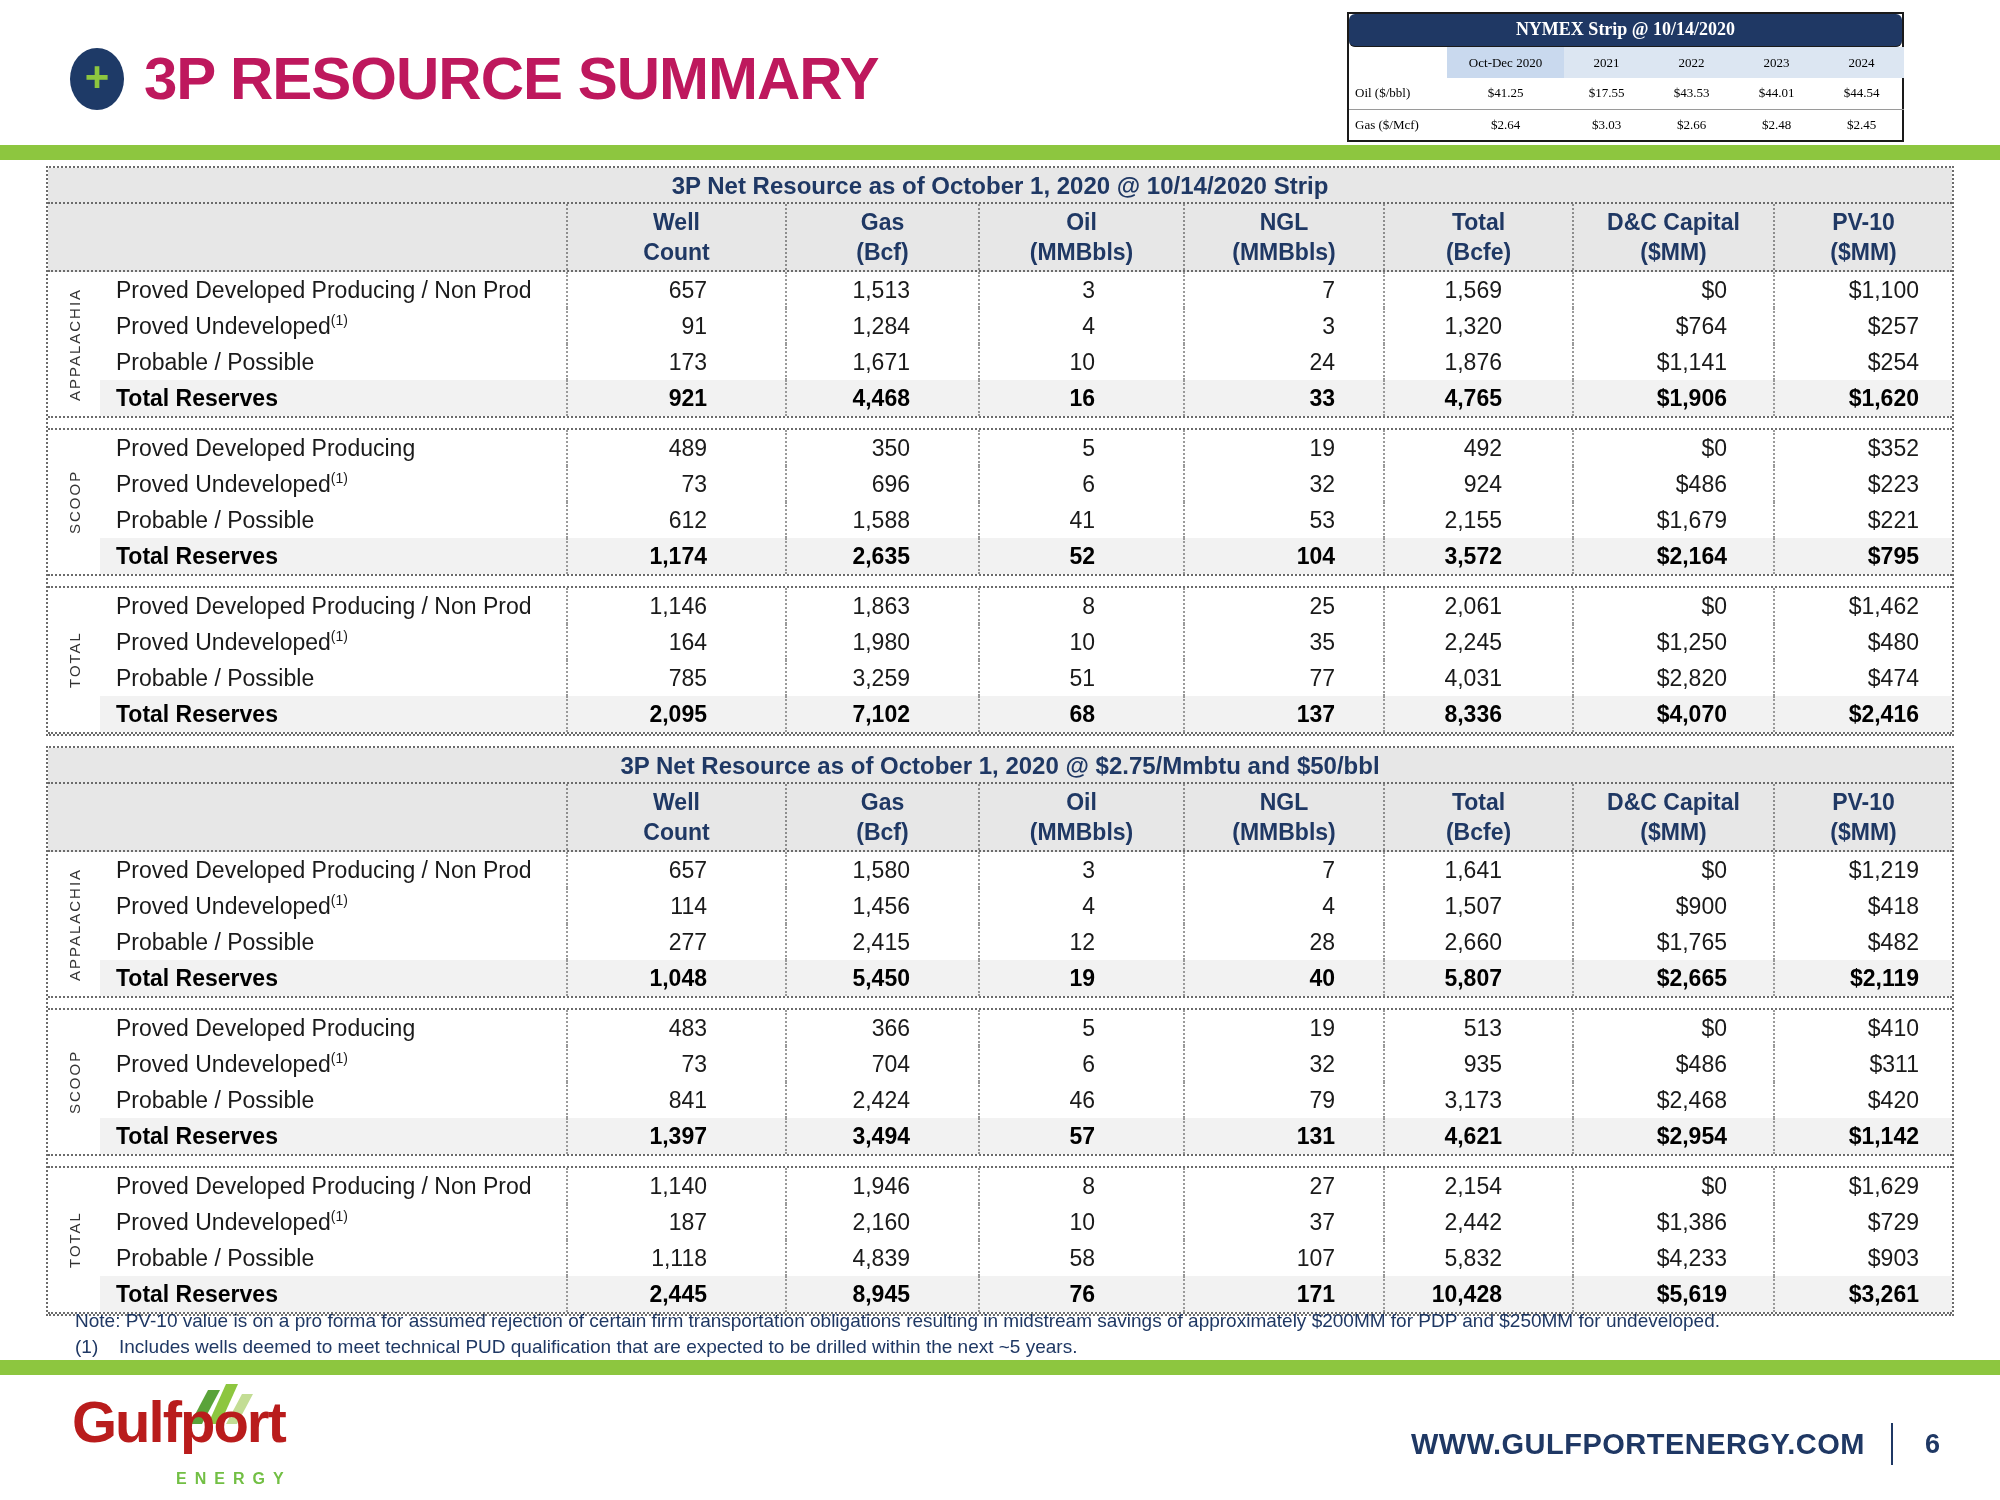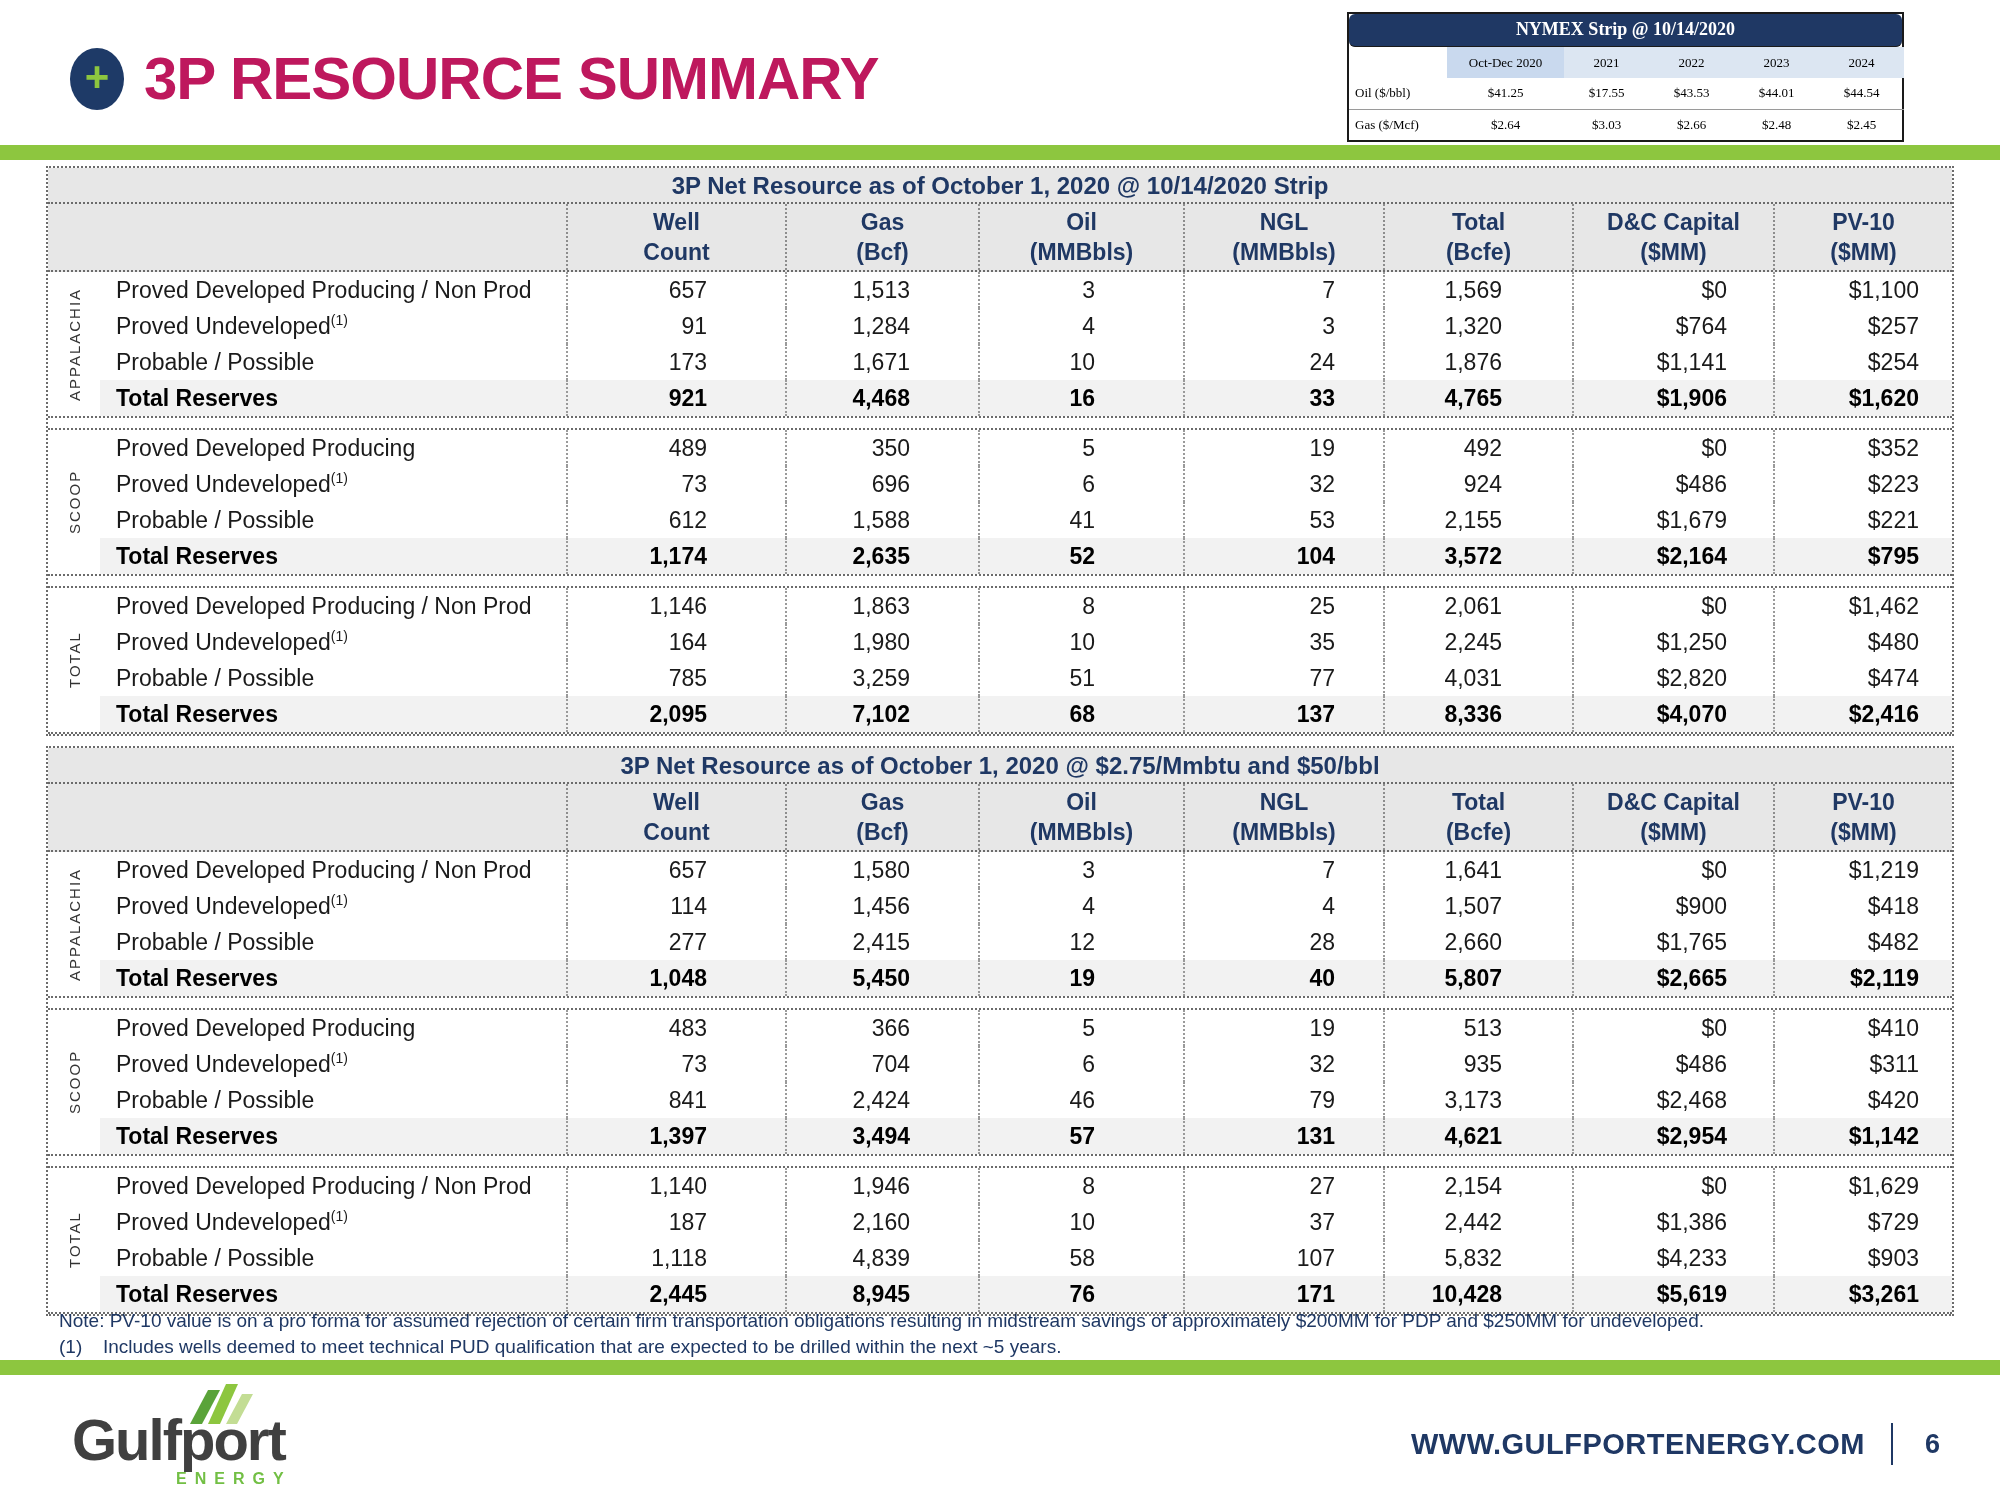--- a/index.html
+++ b/index.html
@@ -58,28 +58,28 @@
              white-space: nowrap; text-align: left; }
   .rt-name sup { font-size: 14px; line-height: 0; }
   .rt-v { border-left: 2px dotted #9a9a9a; text-align: right; font-size: 23px; color: #1a1a1a;
           height: 36px; line-height: 36px; }
   .c1 { padding-right: 78px; } .c2 { padding-right: 68px; } .c3 { padding-right: 88px; }
   .c4 { padding-right: 48px; } .c5 { padding-right: 70px; } .c6 { padding-right: 46px; }
   .c7 { padding-right: 33px; }
   .total { background: #f2f2f2; font-weight: bold; color: #000; }
 
   
-  .notes { position: absolute; left: 59px; top: 1308px; width: 1880px; color: #1f3864; font-size: 19px; line-height: 26px; }
+  .notes { position: absolute; left: 75px; top: 1308px; width: 1880px; color: #1f3864; font-size: 19px; line-height: 26px; }
   .footnote-line { display: flex; }
   .fn-marker { width: 44px; flex: 0 0 auto; }
 
   
   .logo { position: absolute; left: 72px; top: 1384px; width: 240px; height: 106px; }
   .logo-stripes { position: absolute; left: 116px; top: -2px; }
-  .logo-word { position: absolute; left: 0; top: 22px; color: #404040; font-size: 58px; font-weight: bold; letter-spacing: -2px; }
+  .logo-word { position: absolute; left: 0; top: 4px; color: #b91c1c; font-size: 58px; font-weight: bold; letter-spacing: -2px; }
   .logo-energy { position: absolute; left: 104px; top: 86px; color: #72bf44; font-size: 16px; font-weight: bold; letter-spacing: 8px; }
 
   .footer-right { position: absolute; right: 60px; top: 1422px; display: flex; align-items: center; height: 44px; }
   .footer-url { color: #1f3864; font-size: 29px; font-weight: bold; letter-spacing: 0.5px; }
   .footer-sep { width: 2px; height: 42px; background: #1f3864; margin: 0 32px 0 26px; }
   .footer-page { color: #1f3864; font-size: 27px; font-weight: bold; }
 </style>
 </head>
 <body>
 

